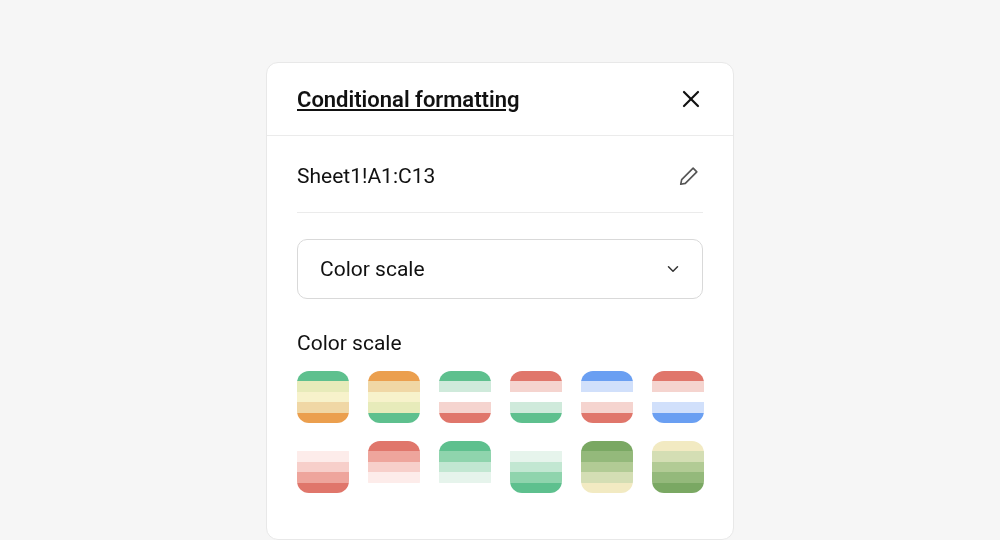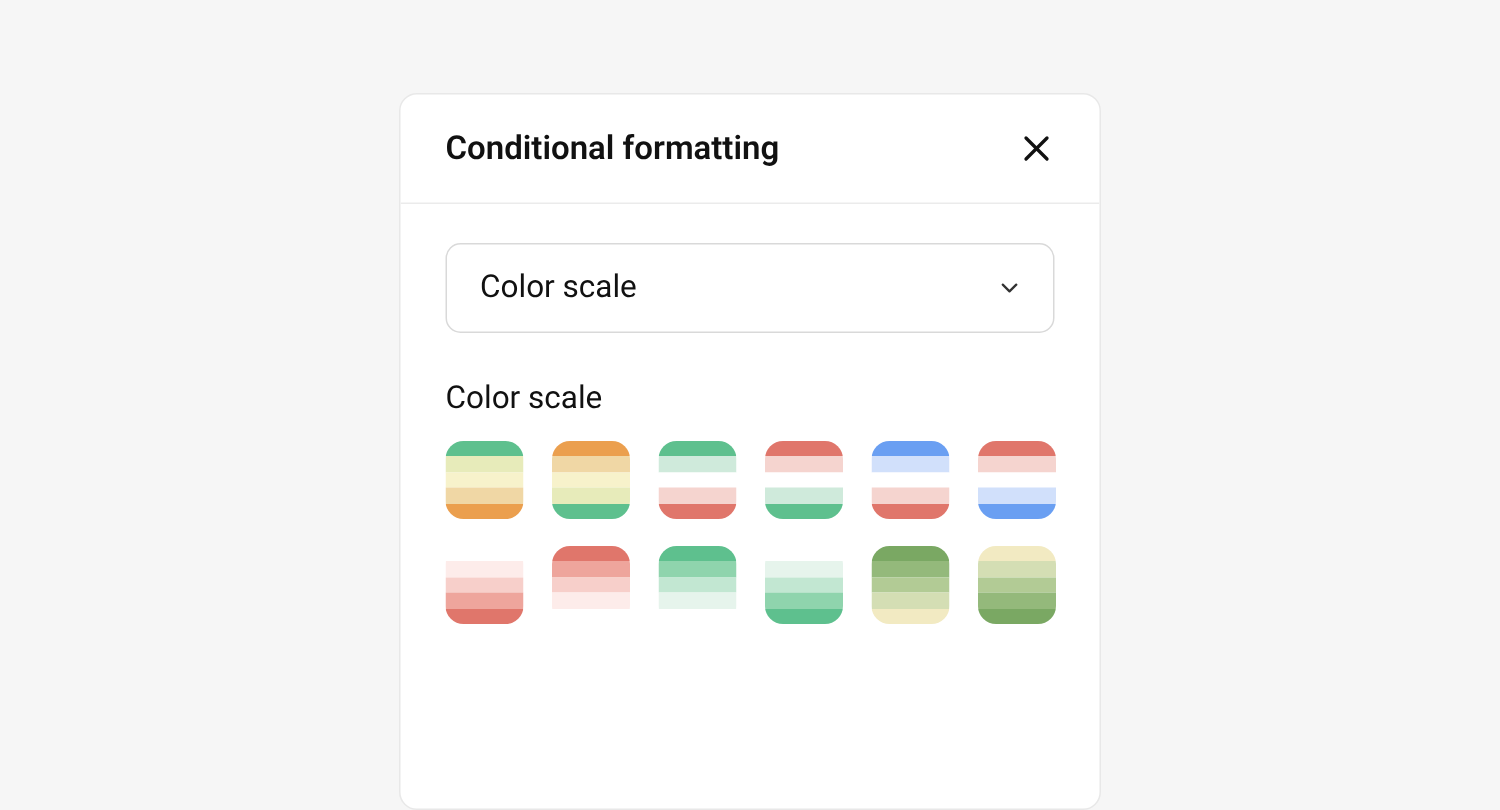--- a/index.html
+++ b/index.html
@@ -26,20 +26,21 @@
       display: flex;
       align-items: center;
       justify-content: space-between;
       padding: 22px 28px 22px 30px;
       border-bottom: 1px solid #ebebeb;
     }
     .panel-title {
       font-size: 22px;
       font-weight: 600;
       color: #111;
+      text-decoration: underline;
     }
     .close-btn {
       width: 28px;
       height: 28px;
       display: flex;
       align-items: center;
       justify-content: center;
       cursor: pointer;
       color: #111;
     }
@@ -115,20 +116,28 @@
   <div class="panel-header">
     <div class="panel-title">Conditional formatting</div>
     <div class="close-btn">
       <svg width="20" height="20" viewBox="0 0 20 20" fill="none" stroke="currentColor" stroke-width="2.2" stroke-linecap="round">
         <line x1="3" y1="3" x2="17" y2="17"></line>
         <line x1="17" y1="3" x2="3" y2="17"></line>
       </svg>
     </div>
   </div>
 
+  <div class="range-row">
+    <div class="range-text">Sheet1!A1:C13</div>
+    <div class="edit-btn">
+      <svg width="22" height="22" viewBox="0 0 24 24" fill="none" stroke="currentColor" stroke-width="1.8" stroke-linecap="round" stroke-linejoin="round">
+        <path d="M16.5 3.5l4 4L8 20l-5 1 1-5L16.5 3.5z"></path>
+      </svg>
+    </div>
+  </div>
 
   <div class="body">
 
     <div class="select-box">
       <span class="select-text">Color scale</span>
       <svg width="18" height="18" viewBox="0 0 24 24" fill="none" stroke="#333" stroke-width="2" stroke-linecap="round" stroke-linejoin="round">
         <polyline points="6 9 12 15 18 9"></polyline>
       </svg>
     </div>
 

